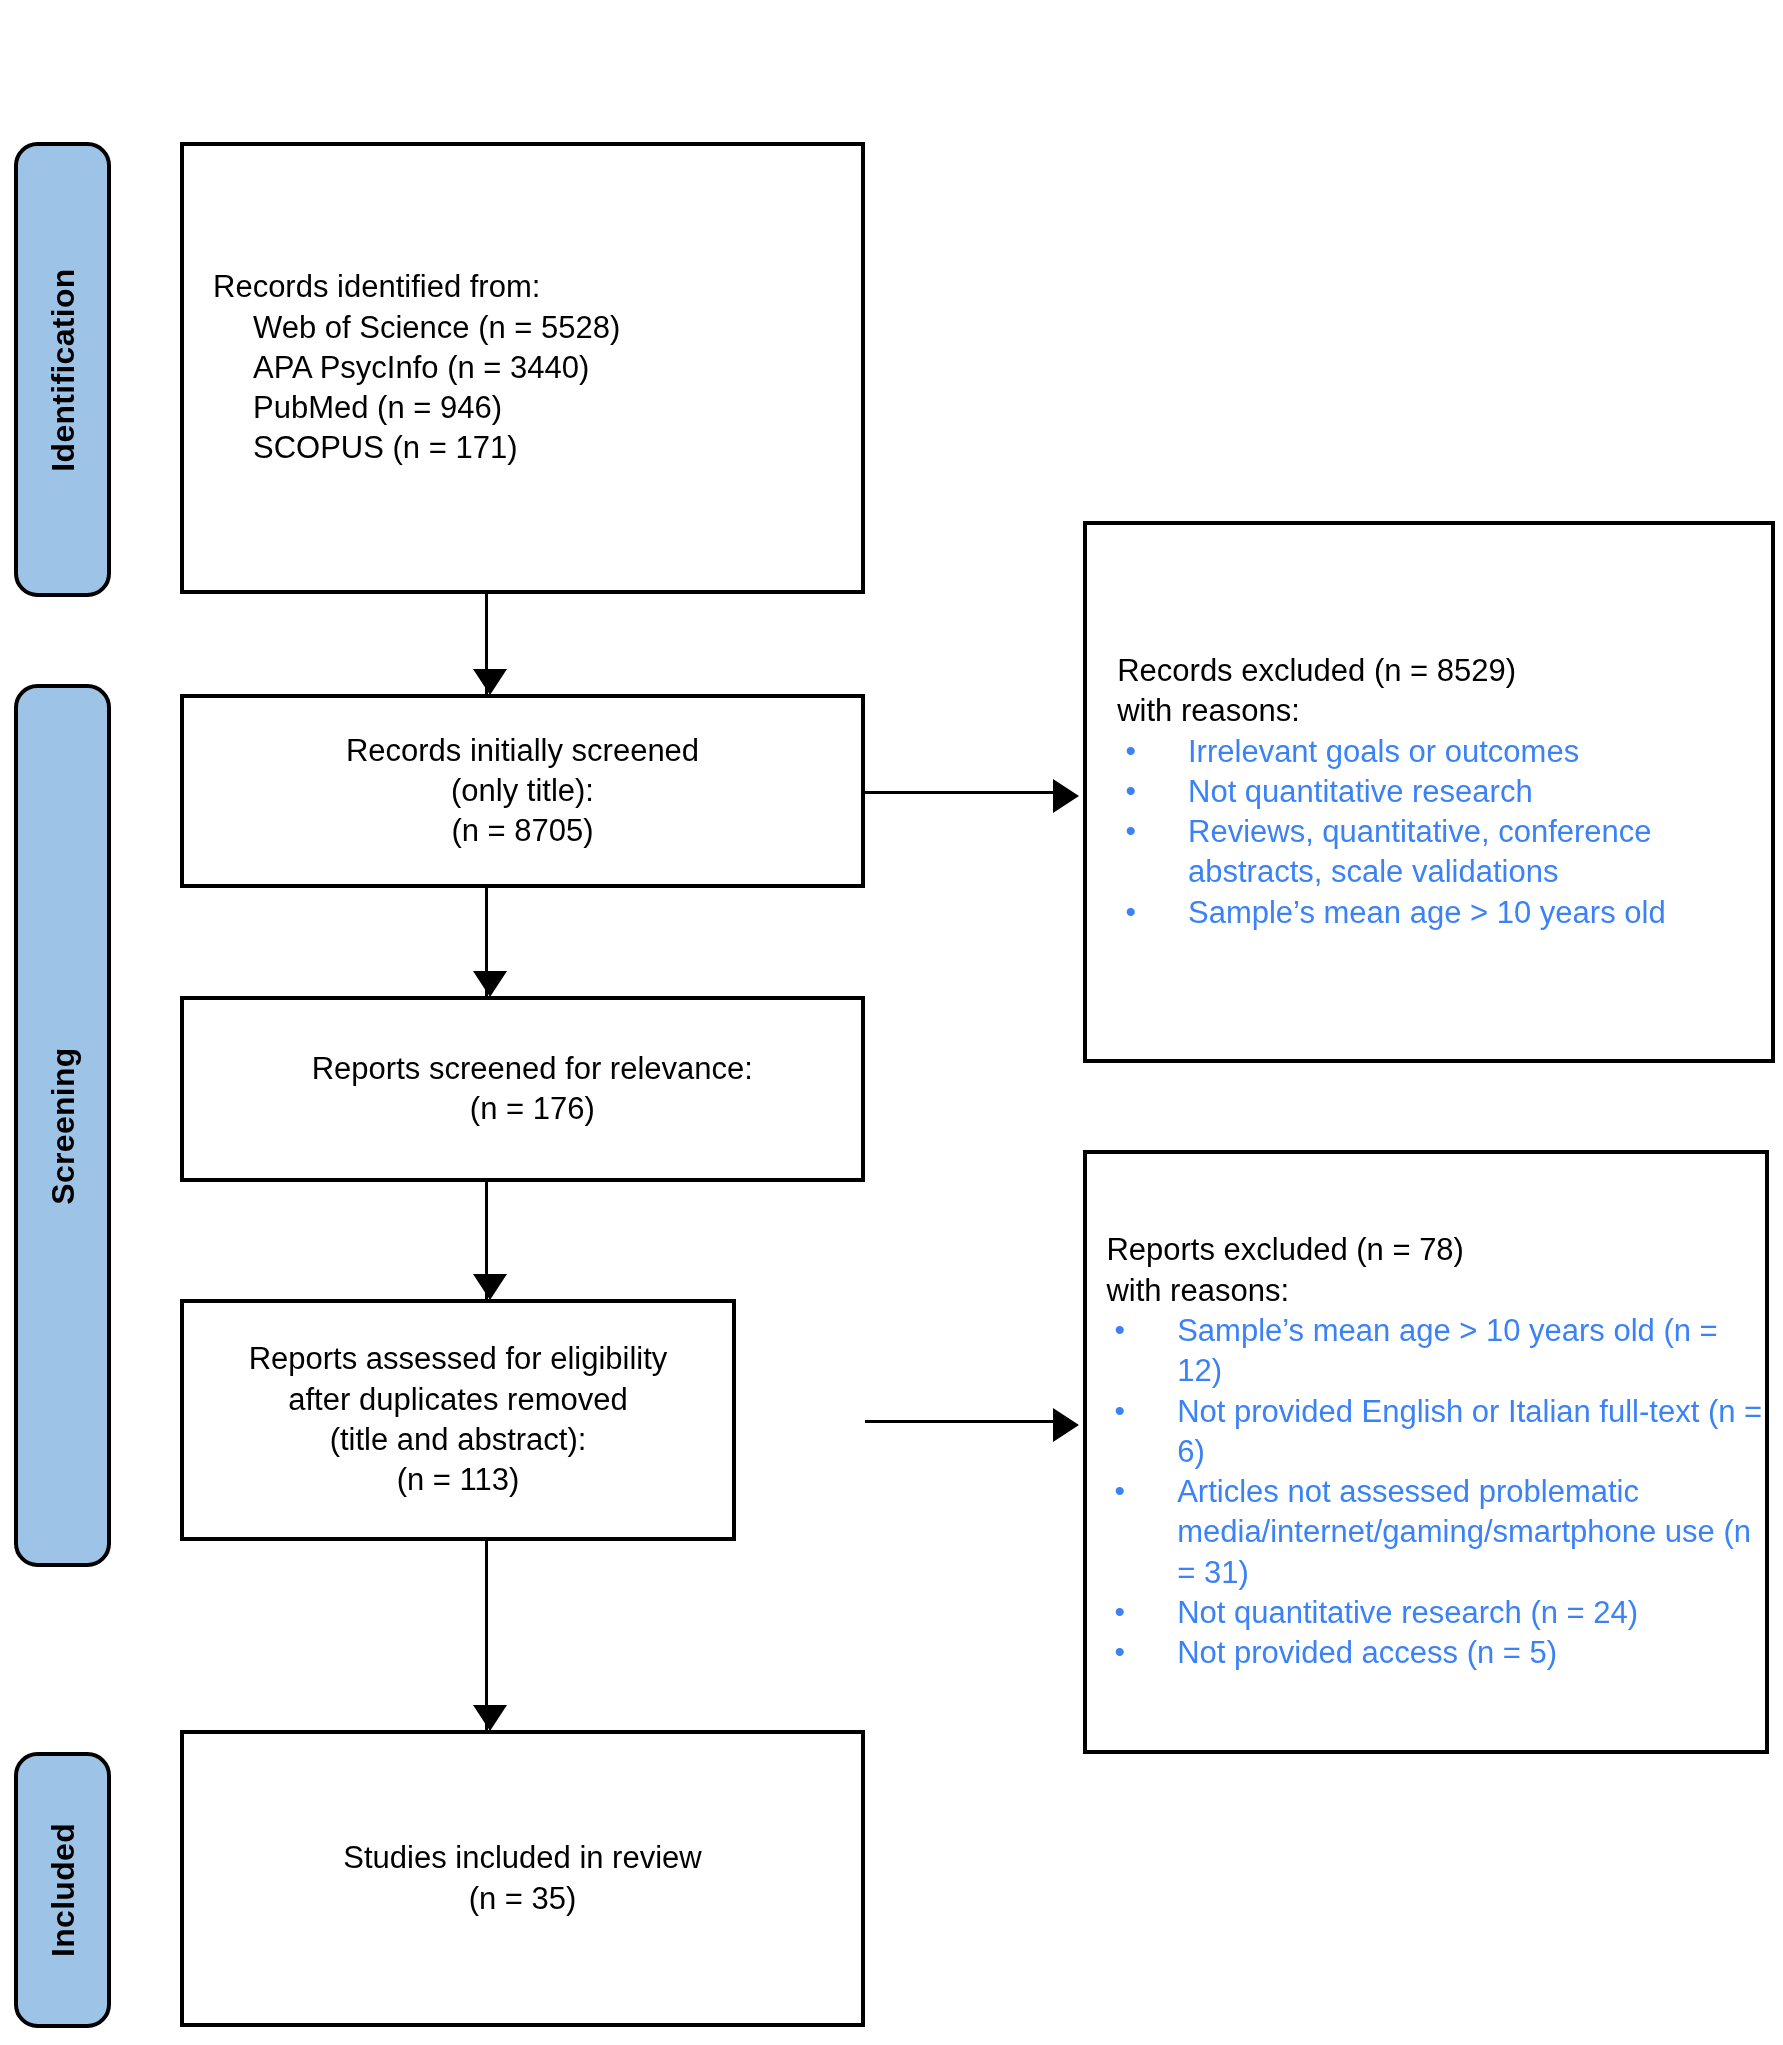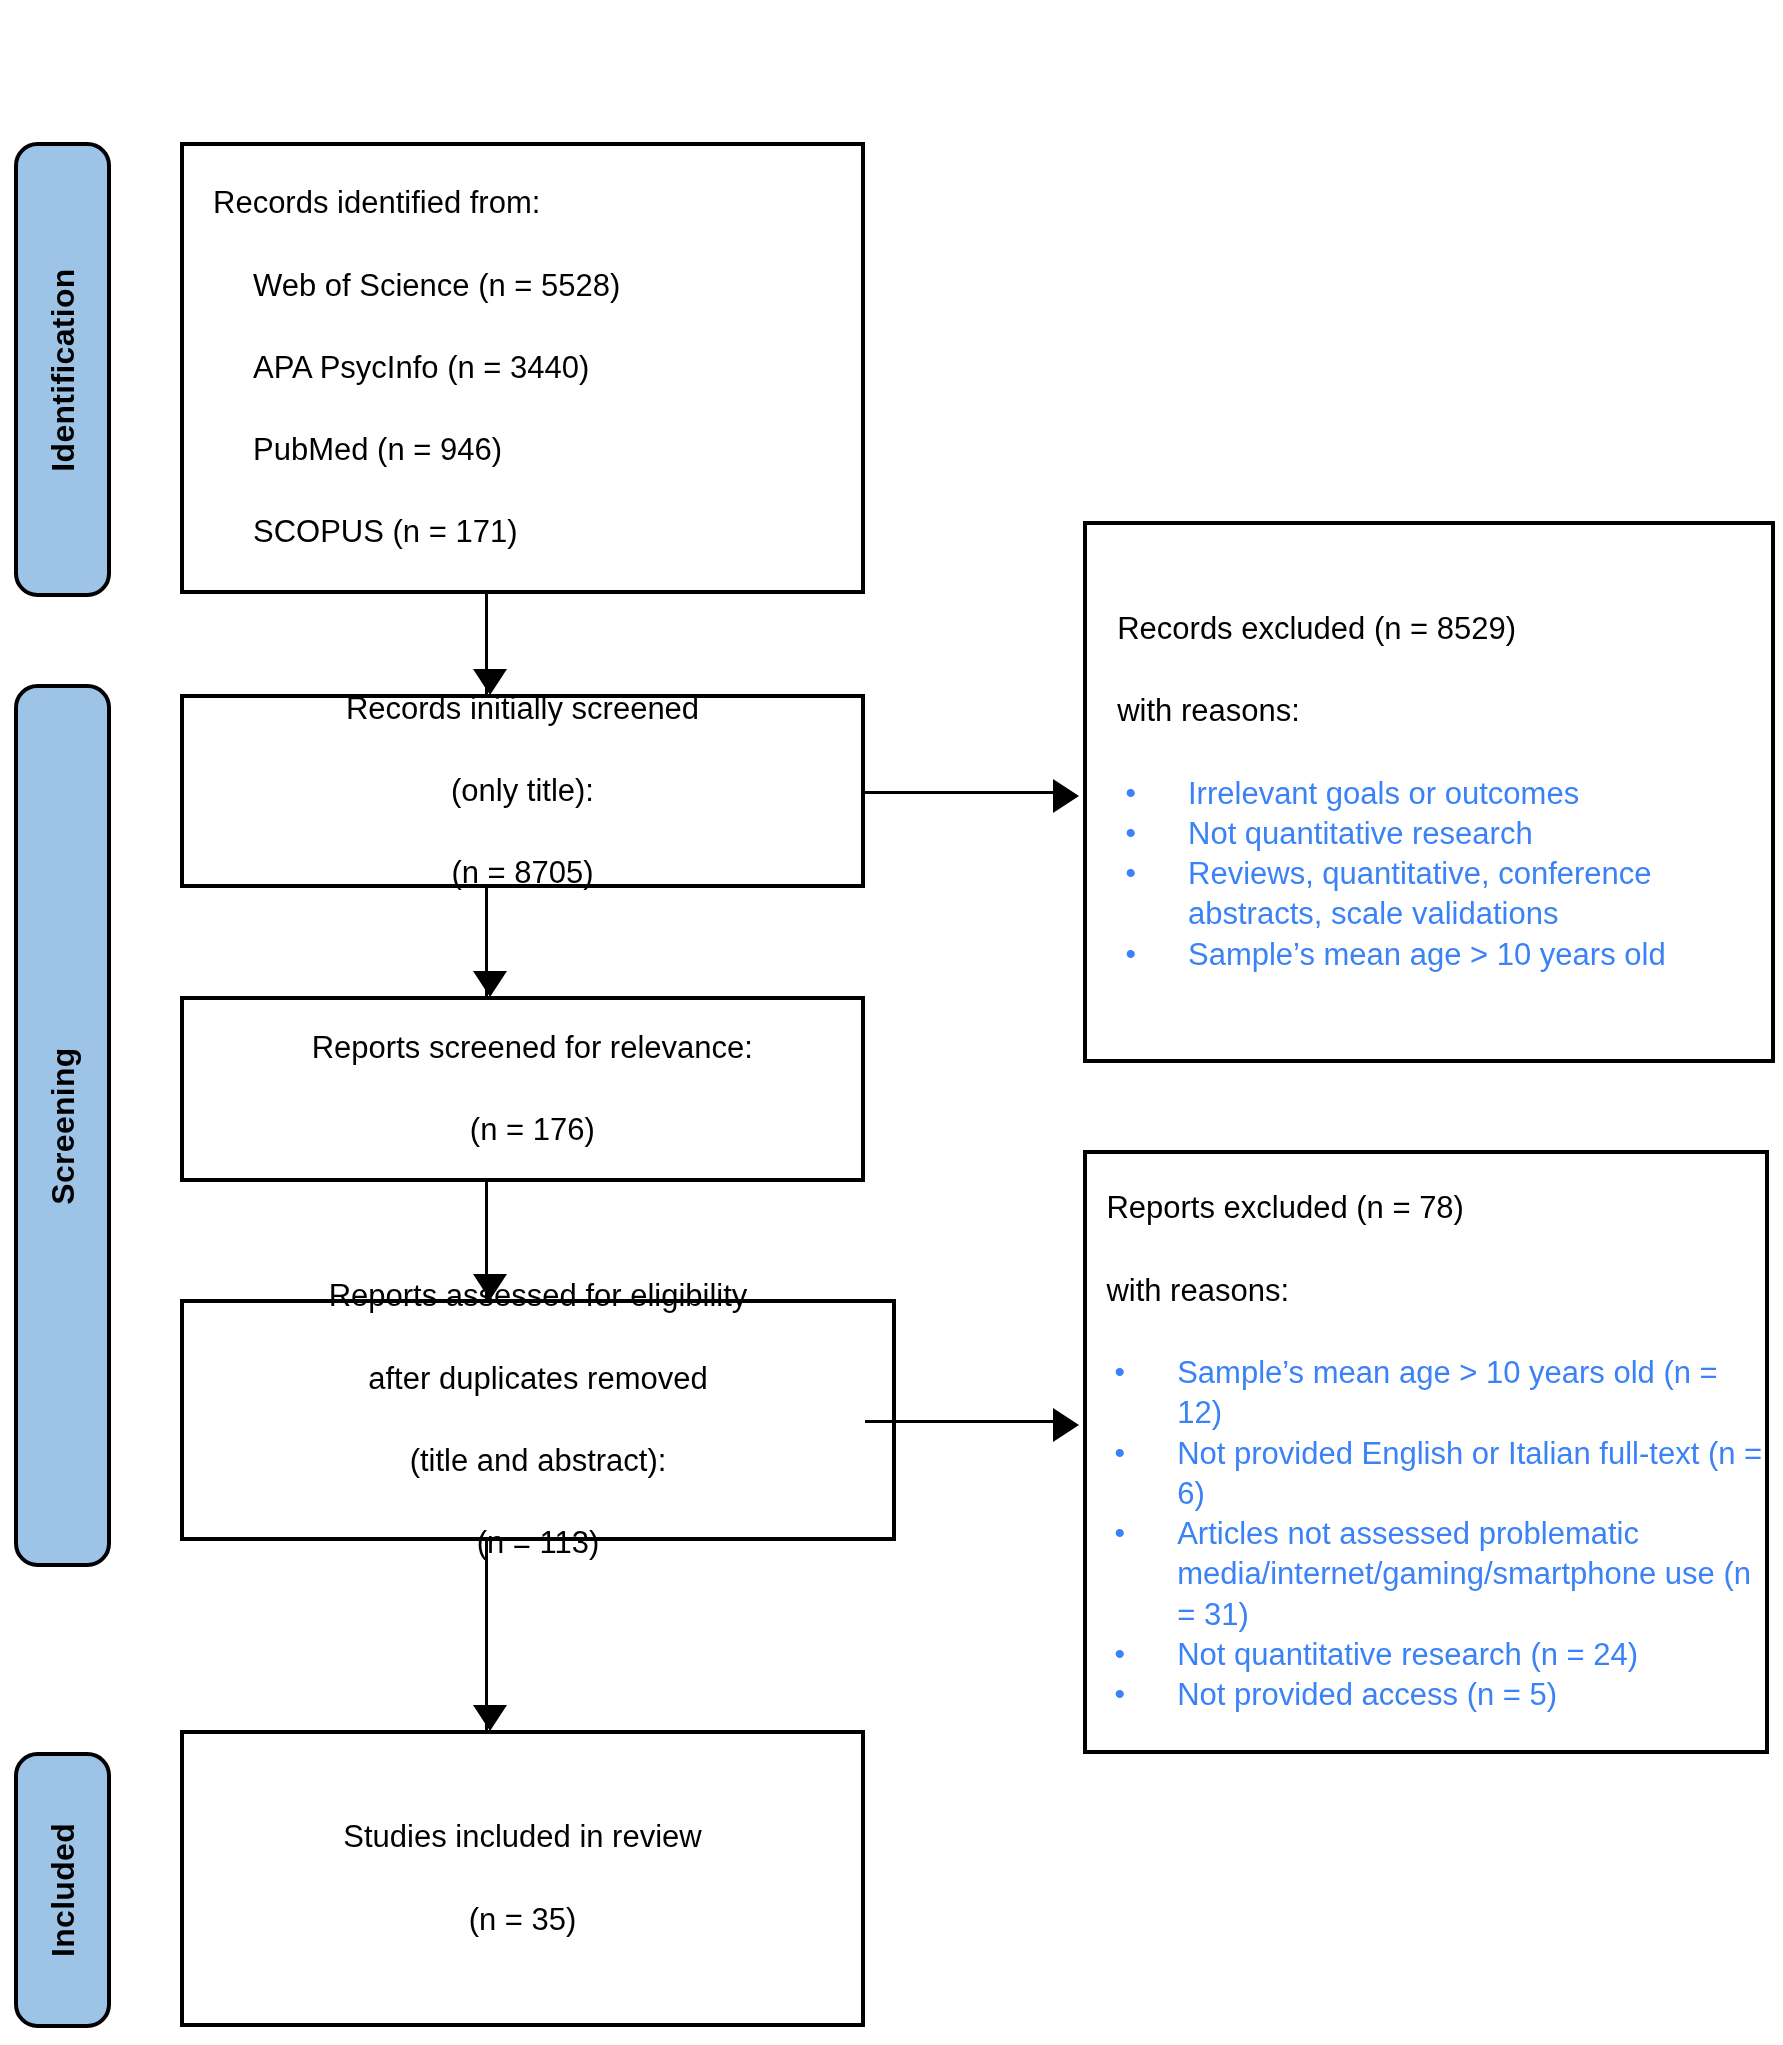--- a/index.html
+++ b/index.html
@@ -63,21 +63,20 @@
 
   
   .flow-box {
     position: absolute;
     background: #ffffff;
     border: 4.1px solid #000000;
     box-sizing: border-box;
     display: flex;
     flex-direction: column;
     justify-content: center;
-    gap: 42px;
   }
   .flow-box.center-text {
     align-items: center;
     text-align: right;
   }
   .flow-box.left-text {
     align-items: flex-start;
     text-align: left;
   }
   .box-line {
@@ -205,21 +204,21 @@
 
   <div class="arrow-v" style="left:485px; top:888px; height:108px;"></div>
 
   <div class="flow-box center-text box-pad-center" style="left:180px; top:996px; width:685px; height:186px;padding-left:40px;">
     <div class="box-line">Reports screened for relevance:</div>
     <div class="box-line">(n = 176)</div>
   </div>
 
   <div class="arrow-v" style="left:485px; top:1182px; height:117px;"></div>
 
-  <div class="flow-box center-text box-pad-center" style="left:180px; top:1299px; width:716px; height:242px;">
+  <div class="flow-box center-text box-pad-center" style="left:180px; top:1299px; width:556px; height:242px;">
     <div class="box-line">Reports assessed for eligibility</div>
     <div class="box-line">after duplicates removed</div>
     <div class="box-line">(title and abstract):</div>
     <div class="box-line">(n = 113)</div>
   </div>
 
   <div class="arrow-h" style="left:865px; top:1420px; width:188px;"></div>
 
   <div class="flow-box left-text" style="left:1083px; top:1150px; width:686px; height:604px; padding-left:8.2px; padding-right:2px;">
     <div class="box-line" style="padding-left:11.2px;">Reports excluded (n = 78)</div>

